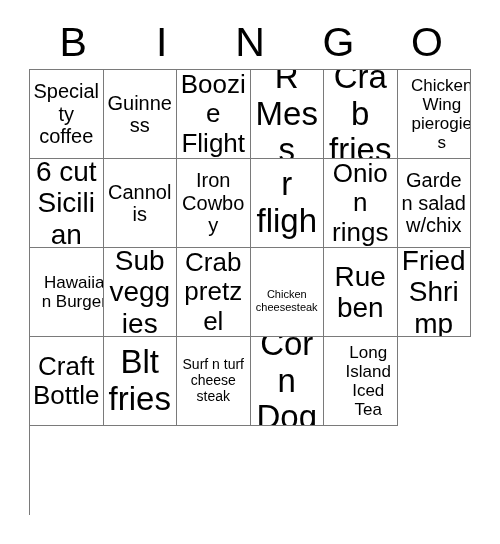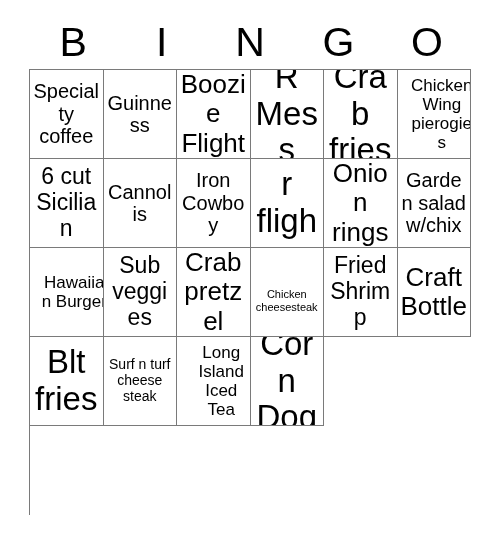--- a/index.html
+++ b/index.html
@@ -65,21 +65,21 @@
   }
   .cell span {
     display: block;
     width: 100%;
     line-height: 1.12;
     word-wrap: break-word;
   }
   
   .fs-xxl span { font-size: 33px; }
   .fs-xl  span { font-size: 26px; }
-  .fs-lg  span { font-size: 23px; }
+  .fs-lg  span { font-size: 28px; }
   .fs-md  span { font-size: 20px; }
   .fs-sm  span { font-size: 17px; margin-left: 16px; }
   .fs-xs  span { font-size: 14px; }
   .fs-xxs span { font-size: 11px; margin-top: 17px; }
 </style>
 </head>
 <body>
 
 <div class="card">
 
@@ -138,33 +138,36 @@
     <div class="cell fs-lg">
         <span>Sub veggies</span>
       </div>
     <div class="cell fs-xl">
         <span>Crab pretzel</span>
       </div>
     <div class="cell fs-xxs">
         <span>Chicken cheesesteak</span>
       </div>
     <div class="cell fs-lg">
+        <span>Rueben</span>
+      </div>
+    <div class="cell fs-lg">
         <span>Fried Shrimp</span>
       </div>
 
     <div class="cell fs-xl">
         <span>Craft Bottle</span>
       </div>
     <div class="cell fs-xxl">
         <span>Blt fries</span>
       </div>
     <div class="cell fs-xs">
         <span>Surf n turf cheese steak</span>
       </div>
+    <div class="cell fs-xxl">
+        <span>Corn Dog</span>
+      </div>
     <div class="cell fs-sm">
         <span>Long Island Iced Tea</span>
-      </div>
-    <div class="cell fs-xxl">
-        <span>Corn Dog</span>
       </div>
 
   </div>
 </div>
 
 </body></html>

